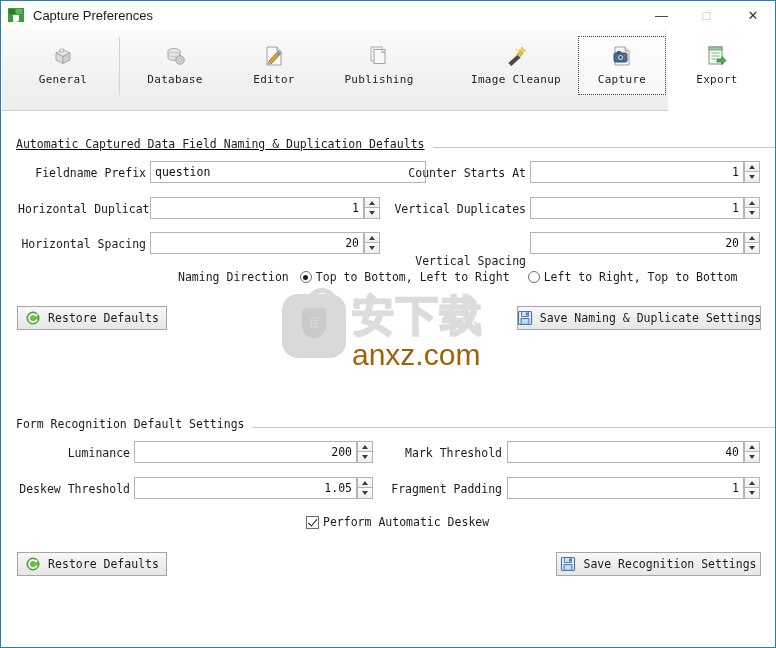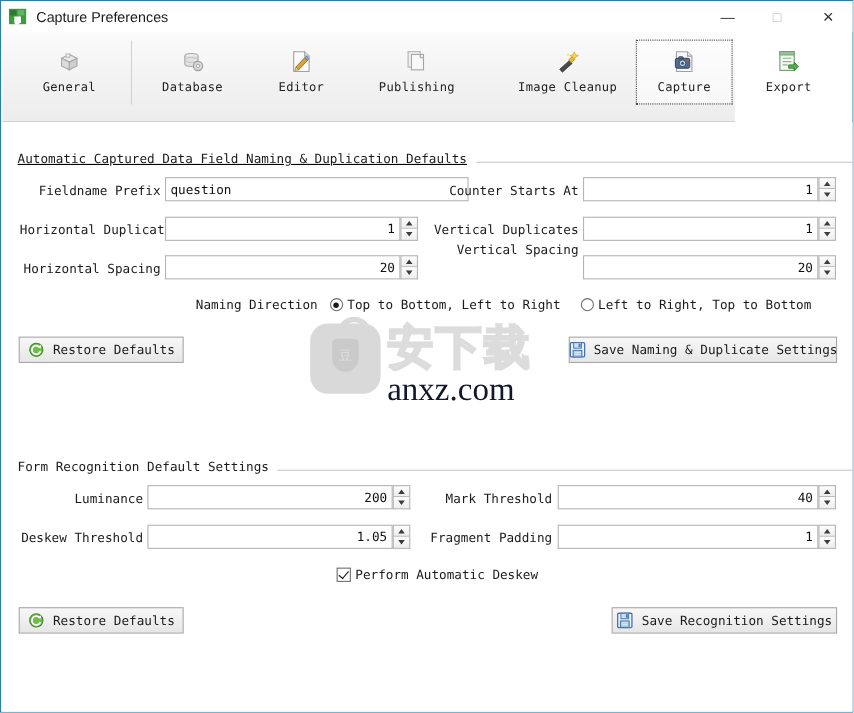--- a/index.html
+++ b/index.html
@@ -347,23 +347,23 @@
     font-size: 42px;
     font-weight: bold;
     color: transparent;
     -webkit-text-stroke: 2px #dcdcdc;
     letter-spacing: 2px;
     white-space: nowrap;
   }
   .wm-url {
     position: absolute;
     left: 78px; top: 52px;
-    font-family: Liberation Serif, serif;
+    font-family: Liberation Sans, sans-serif;
     font-size: 30px;
-    color: #0f172a;
+    color: #a16207;
     white-space: nowrap;
   }
 </style>
 </head>
 <body>
 
 <div id="app">
 
   <div class="titlebar">
     <div class="title-icon">
@@ -543,21 +543,21 @@
       <div class="spin-btns">
         <div class="spin-up">
             <i class="tri-up"></i>
           </div>
         <div class="spin-dn">
             <i class="tri-dn"></i>
           </div>
       </div>
     </div>
 
-    <div class="field-label" style="left:390px; top:108px; width:134px;">Vertical Spacing</div>
+    <div class="field-label" style="left:390px; top:142px; width:134px;">Vertical Spacing</div>
     <div class="spin" style="left:528px; top:121px; width:230px;">
       <div class="spin-field">20</div>
       <div class="spin-btns">
         <div class="spin-up">
             <i class="tri-up"></i>
           </div>
         <div class="spin-dn">
             <i class="tri-dn"></i>
           </div>
       </div>

